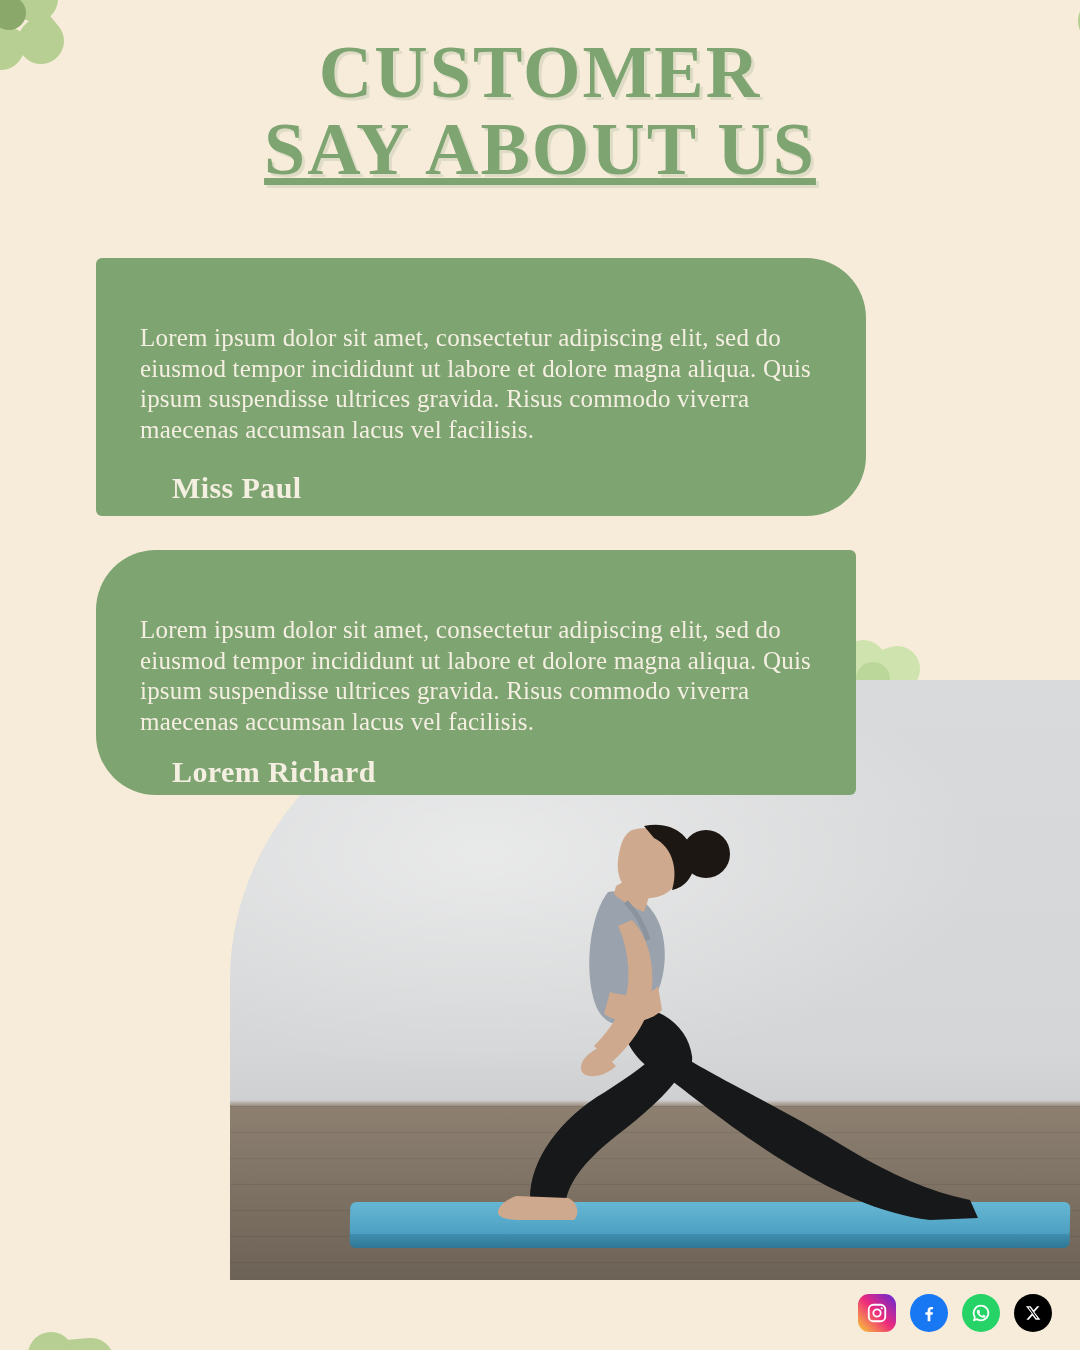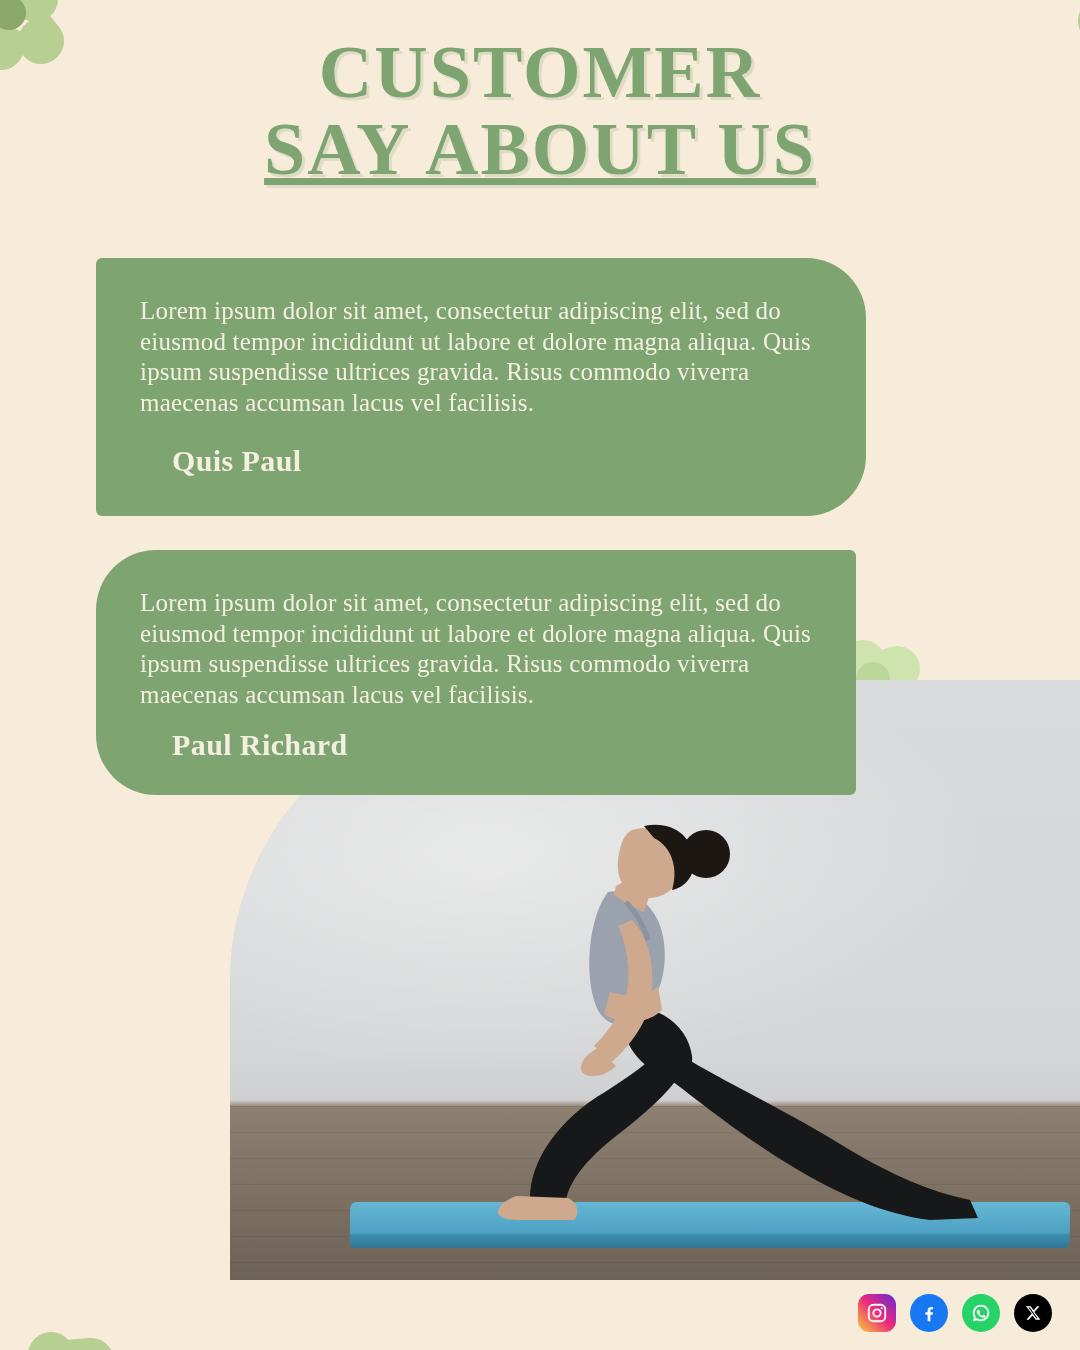--- a/index.html
+++ b/index.html
@@ -47,20 +47,21 @@
   .card-2 {
     left:96px; top:550px;
     width:760px; height:245px;
     border-radius:60px 6px 6px 60px;
   }
   .quote {
     font-size:25px;
     line-height:1.22;
     letter-spacing:0.2px;
     max-width:672px;
+    margin-top:27px;
   }
   .author {
     margin-top:26px;
     margin-left:32px;
     font-size:30px;
     font-weight:bold;
     letter-spacing:0.4px;
   }
   .card-2 .author { margin-top:18px; }
 
@@ -181,21 +182,21 @@
 
   </div>
 
   <h1 class="title">
     <span class="l1">CUSTOMER</span>
     <span class="l2">SAY ABOUT US</span>
   </h1>
 
   <div class="card card-1">
     <p class="quote">Lorem ipsum dolor sit amet, consectetur adipiscing elit, sed do eiusmod tempor incididunt ut labore et dolore magna aliqua. Quis ipsum suspendisse ultrices gravida. Risus commodo viverra maecenas accumsan lacus vel facilisis.</p>
-    <p class="author">Quis Paul</p>
+    <p class="author">Miss Paul</p>
   </div>
 
   <div class="flower fl-mid">
     <div class="petal" style="left:0px;  top:0px;  transform:rotate(0deg);   background:#cfe3ae;"></div>
     <div class="petal" style="left:34px; top:6px;  transform:rotate(72deg);  background:#cfe3ae;"></div>
     <div class="petal" style="left:38px; top:40px; transform:rotate(144deg); background:#cfe3ae;"></div>
     <div class="petal" style="left:4px;  top:46px; transform:rotate(216deg); background:#cfe3ae;"></div>
     <div class="petal" style="left:-20px;top:20px; transform:rotate(288deg); background:#cfe3ae;"></div>
     <div class="center" style="left:16px; top:22px; background:#bcd79a;"></div>
   </div>
@@ -231,21 +232,21 @@
         <path d="M414 146 C 442 140, 462 156, 464 178 C 466 196, 454 208, 442 210 C 448 192, 444 168, 424 158 Z" fill="#1d1713"></path>
         <circle cx="476" cy="174" r="24" fill="#1d1713"></circle>
 
         <path d="M396 222 C 406 232, 414 246, 418 260" stroke="#8b949e" stroke-width="5" fill="none"></path>
       </svg>
     </div>
   </div>
 
   <div class="card card-2">
     <p class="quote">Lorem ipsum dolor sit amet, consectetur adipiscing elit, sed do eiusmod tempor incididunt ut labore et dolore magna aliqua. Quis ipsum suspendisse ultrices gravida. Risus commodo viverra maecenas accumsan lacus vel facilisis.</p>
-    <p class="author">Paul Richard</p>
+    <p class="author">Lorem Richard</p>
   </div>
 
   <div class="social">
     <a class="soc ig" href="#" aria-label="Instagram">
       <svg width="22" height="22" viewBox="0 0 24 24" fill="none" stroke="#fff" stroke-width="2">
         <rect x="3" y="3" width="18" height="18" rx="5"></rect>
         <circle cx="12" cy="12" r="4"></circle>
         <circle cx="17.2" cy="6.8" r="1.2" fill="#fff" stroke="none"></circle>
       </svg>
     </a>

